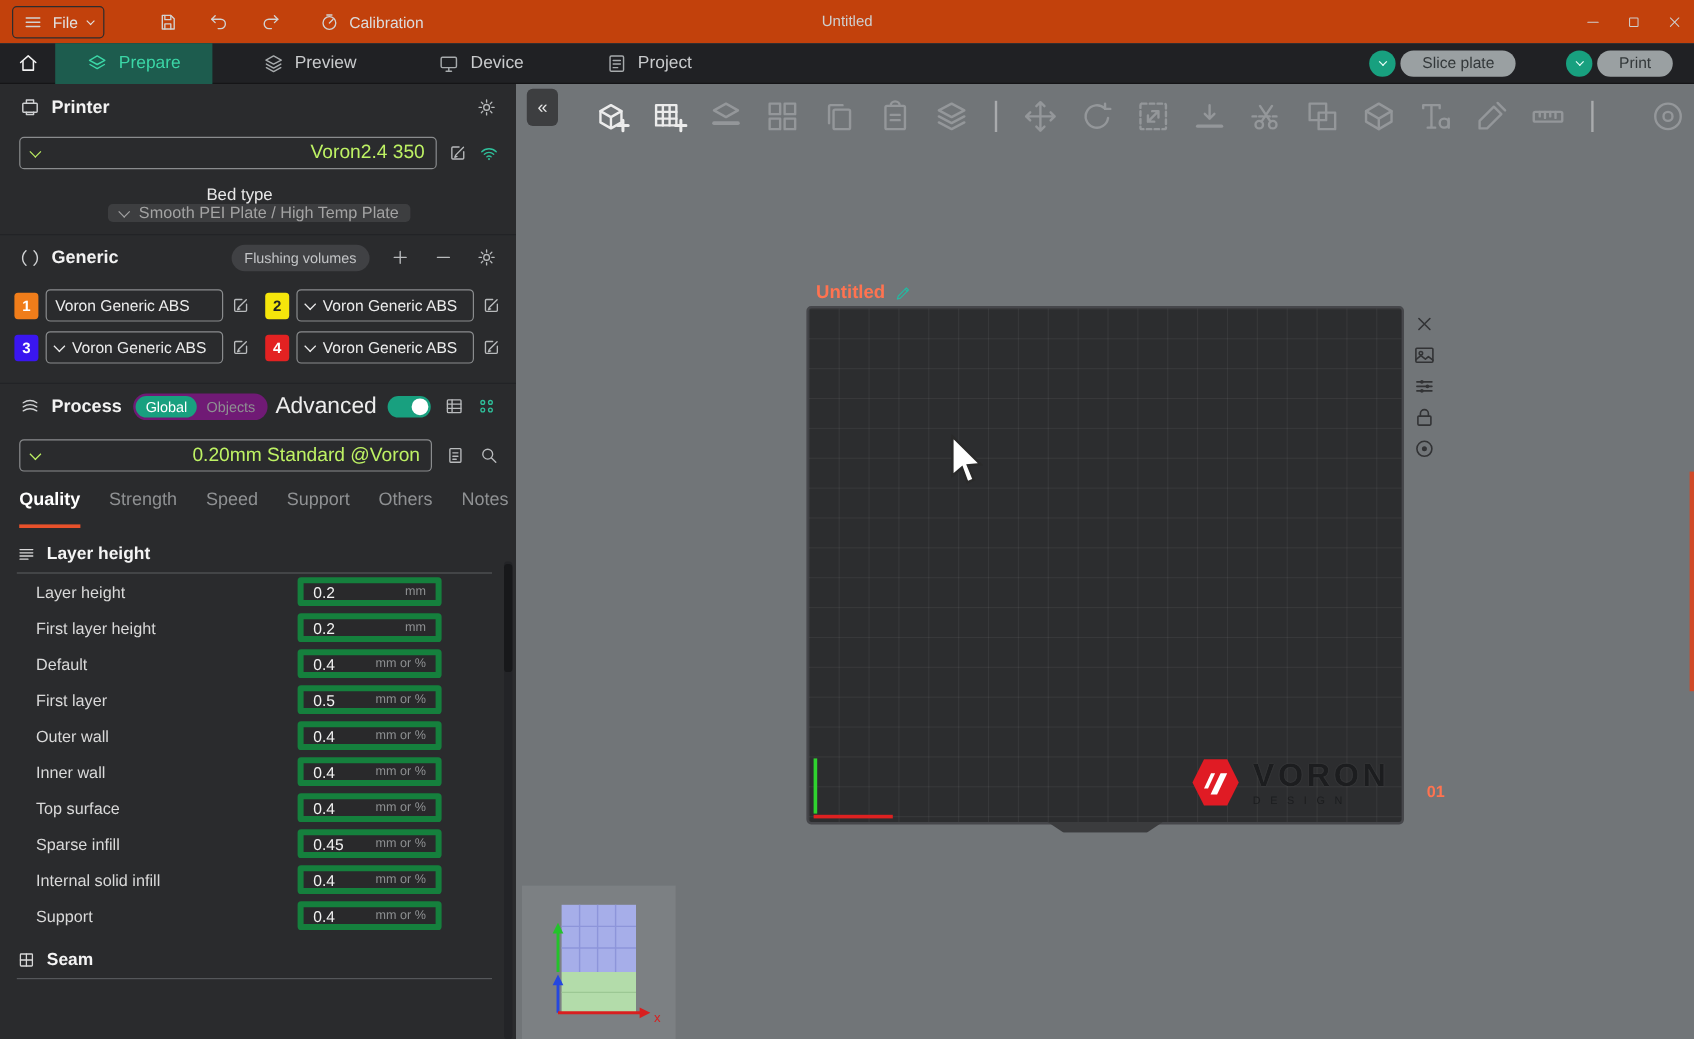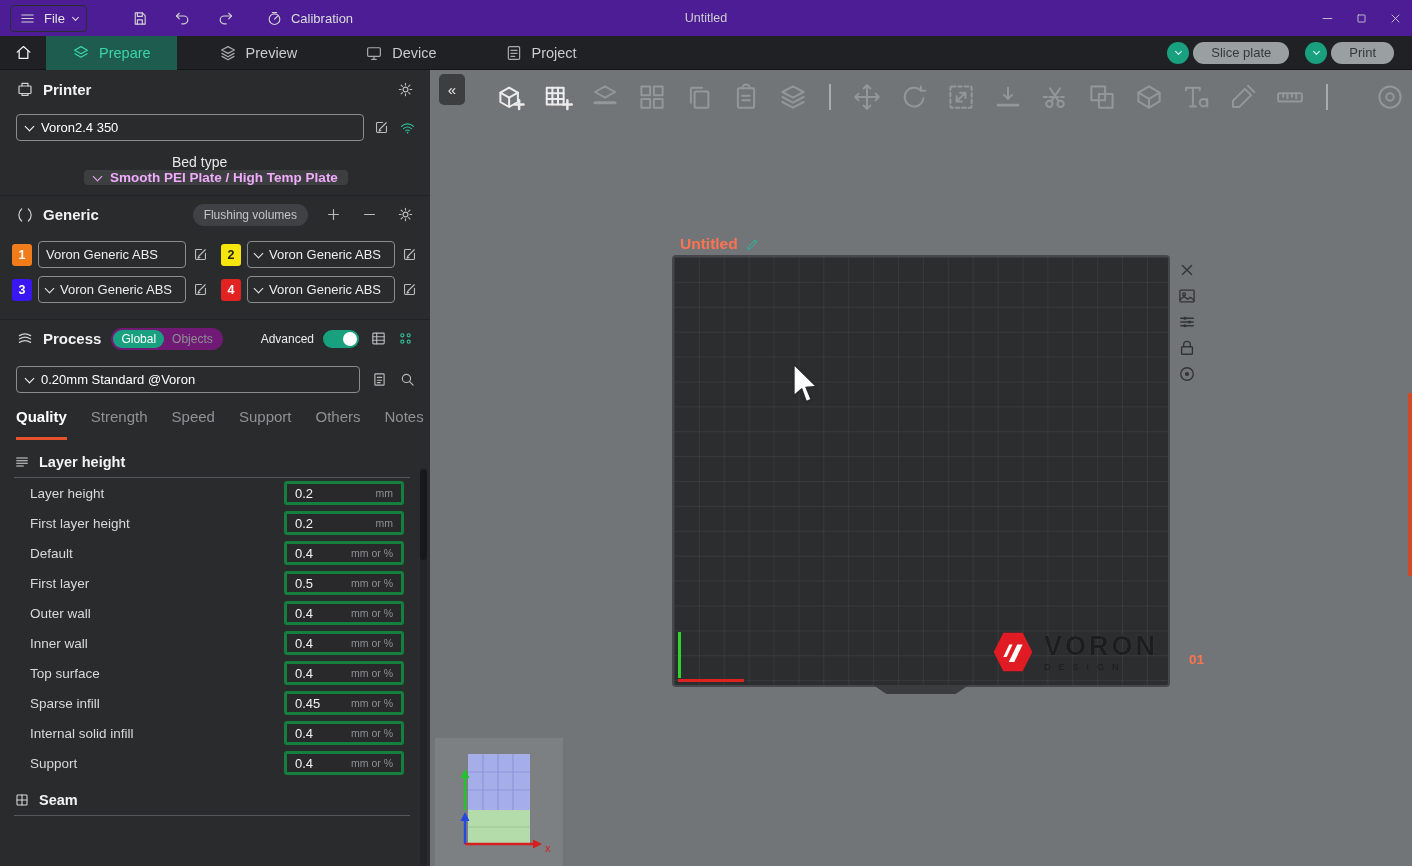--- a/index.html
+++ b/index.html
@@ -4,86 +4,86 @@
 <style>
 *{margin:0;padding:0;box-sizing:border-box;}
 html,body{width:1412px;height:866px;overflow:hidden;background:#707376;font-family:"Liberation Sans",sans-serif;}
 .app{position:absolute;inset:0;width:1412px;height:866px;}
 .ic{display:inline-block;flex:none;}
 .ic svg{width:100%;height:100%;display:block;}
 .chev{width:7px;height:7px;border-left:1.6px solid currentColor;border-bottom:1.6px solid currentColor;transform:rotate(-45deg);display:inline-block;flex:none;margin-top:-3px;}
 .chev-sm{width:5px;height:5px;border-width:1.6px;margin-top:-2px;}
 
 
-.titlebar{position:absolute;left:0;top:0;width:1412px;height:36px;background:#4c1d95;display:flex;align-items:center;color:#dcdcdc;font-size:13px;}
+.titlebar{position:absolute;left:0;top:0;width:1412px;height:36px;background:#c2410c;display:flex;align-items:center;color:#dcdcdc;font-size:13px;}
 .file-group{display:flex;align-items:center;gap:8px;margin-left:10px;padding:4px 8px;border:1px solid #2c2c2e;border-radius:4px;color:#e2e2e2;}
 .tb-ic{width:17px;height:17px;color:#d2d2d2;}
 .tb-actions{display:flex;align-items:center;gap:26px;margin-left:44px;}
 .calib{display:flex;align-items:center;gap:8px;margin-left:6px;}
 .tb-title{position:absolute;left:0;right:0;text-align:center;font-size:12.5px;color:#cfcfcf;pointer-events:none;}
 .tb-win{position:absolute;right:0;top:0;height:36px;display:flex;}
 .win-btn{width:34px;height:36px;display:flex;align-items:center;justify-content:center;color:#cfcfcf;}
 .win-btn .ic{width:13px;height:13px;}
 
 
 .tabbar{position:absolute;left:0;top:36px;width:1412px;height:34px;background:#202124;display:flex;align-items:center;border-bottom:1px solid #151517;}
 .home-btn{width:46px;height:34px;display:flex;align-items:center;justify-content:center;color:#f2f2f2;}
 .home-btn .ic{width:19px;height:19px;}
 .main-tabs{display:flex;height:34px;align-items:center;}
 .main-tab{display:flex;align-items:center;gap:9px;height:34px;padding:0 26px;color:#c9cbcd;font-size:14.5px;margin-right:16px;cursor:default;}
 .main-tab .t-ic{width:18px;height:18px;color:#a7abad;}
 .main-tab.active{background:#1d5c4e;color:#3bd6a6;}
 .main-tab.active .t-ic{color:#3bd6a6;}
-.tabbar-right{margin-left:auto;display:flex;align-items:flex-start;gap:16px;padding-right:18px;}
+.tabbar-right{margin-left:auto;display:flex;align-items:flex-start;gap:42px;padding-right:18px;}
 .split-btn{display:flex;align-items:center;gap:4px;}
 .split-chev{width:22px;height:22px;border-radius:50%;background:#18a07f;display:flex;align-items:center;justify-content:center;color:#eafff8;}
 .split-label{height:22px;border-radius:11px;background:#9aa0a2;color:#33383a;font-size:13px;display:flex;align-items:center;padding:0 18px;font-weight:500;}
 
 
 .sidebar{position:absolute;left:0;top:70px;width:430px;height:796px;background:#2a2b2d;color:#e4e4e4;overflow:hidden;}
 .sec-head{display:flex;align-items:center;padding:0 16px;height:38px;}
 .h-ic{width:18px;height:18px;color:#cfd1d3;margin-right:9px;}
 .sec-title{font-size:15px;font-weight:700;color:#f2f2f2;}
 .head-gear{margin-left:auto;width:17px;height:17px;color:#b9bbbd;}
-.select-box{height:27px;border:1px solid #8a8c8e;border-radius:4px;display:flex;align-items:center;padding:0 9px;gap:8px;font-size:13px;color:#ffffff;background:#2a2b2d;min-width:0;white-space:nowrap;overflow:hidden;}
+.select-box{height:27px;border:1px solid #8a8c8e;border-radius:4px;display:flex;align-items:center;padding:0 9px;gap:8px;font-size:16px;color:#bef264;background:#2a2b2d;min-width:0;white-space:nowrap;overflow:hidden;justify-content:space-between;}
 .printer-row{display:flex;align-items:center;gap:9px;margin:6px 14px 0 16px;}
 .printer-row .select-box{flex:1;}
 .mini-ic{width:17px;height:17px;color:#b9bbbd;}
 .wifi-ic{color:#2fbf9a;}
 .bed-row{display:flex;align-items:center;margin:13px 14px 0 16px;flex-direction:column;}
 .bed-label{font-size:14px;color:#e8e8e8;width:88px;}
-.bed-select{flex:1;height:27px;background:#3d3e40;border-radius:4px;display:flex;align-items:center;gap:9px;padding:0 10px;color:#f0abfc;font-size:13.5px;white-space:nowrap;overflow:hidden;font-weight:bold;}
+.bed-select{flex:1;height:27px;background:#3d3e40;border-radius:4px;display:flex;align-items:center;gap:9px;padding:0 10px;color:#a3a3a3;font-size:13.5px;white-space:nowrap;overflow:hidden;}
 .bordered{border-top:1px solid #222326;}
 .pill{background:#404144;color:#c3c5c7;font-size:12px;border-radius:11px;padding:4px 11px;margin-left:auto;white-space:nowrap;}
 .fil-ops{display:flex;align-items:center;gap:19px;margin-left:17px;}
 .fil-grid{display:grid;grid-template-columns:1fr 1fr;gap:8px 12px;margin:8px 12px 0 12px;}
 .fil-slot{display:flex;align-items:center;gap:6px;min-width:0;}
 .fil-chip{width:20px;height:22px;border-radius:3px;font-size:12.5px;font-weight:700;display:flex;align-items:center;justify-content:center;}
 .fil-box{flex:1;height:27px;border:1px solid #8a8c8e;border-radius:4px;display:flex;align-items:center;gap:7px;padding:0 7px;font-size:13px;color:#ededed;white-space:nowrap;overflow:hidden;min-width:0;}
 .scope-pill{display:flex;background:#701a75;border-radius:12px;padding:2px;margin-left:10px;align-items:center;}
 .scope-opt{font-size:12px;color:#8e9092;padding:2px 8px;border-radius:10px;}
 .scope-opt.sel{background:#18a07f;color:#ffffff;}
-.adv{margin-left:auto;font-size:12px;color:#ededed;}
+.adv{margin-left:auto;font-size:19px;color:#ededed;}
 .switch{width:36px;height:18px;border-radius:9px;background:#18a07f;position:relative;margin-left:9px;display:inline-block;}
 .switch::after{content:"";position:absolute;right:2px;top:2px;width:14px;height:14px;border-radius:50%;background:#ffffff;}
 .proc-ics{display:flex;gap:10px;margin-left:11px;align-items:center;}
 .teal{color:#2fbf9a;}
 .preset-row{display:flex;align-items:center;gap:11px;margin:9px 14px 0 16px;}
 .preset-row .select-box{flex:1;}
 .ptabs{display:flex;gap:24px;padding-left:16px;margin-top:15px;}
 .ptab{font-size:15px;color:#8f9193;padding-bottom:15px;position:relative;}
 .ptab.active{color:#ffffff;font-weight:700;}
 .ptab.active::after{content:"";position:absolute;left:0;right:0;bottom:0;height:3px;background:#e8512b;}
 .settings{position:relative;margin-top:6px;}
 .sset-head{display:flex;align-items:center;gap:9px;margin:12px 20px 0 14px;padding-bottom:5px;border-bottom:1px solid #55575a;height:26px;}
 .s-ic{width:16px;height:16px;color:#d8d8d8;}
 .sset-title{font-size:14.5px;font-weight:700;color:#f4f4f4;}
 .srow{display:flex;align-items:center;height:30px;padding-left:30px;}
 .srow-label{font-size:13.5px;color:#d9d9d9;width:218px;}
-.sinput{width:120px;height:24px;border:3px solid #15803d;border-radius:3px;background:#29292b;display:flex;align-items:center;justify-content:space-between;padding:0 8px;margin-left:36px;}
+.sinput{width:120px;height:24px;border:5px solid #15803d;border-radius:3px;background:#29292b;display:flex;align-items:center;justify-content:space-between;padding:0 8px;}
 .sval{font-size:13px;color:#f2f2f2;}
 .sunit{font-size:10.5px;color:#8d8f91;}
 .sb-track{position:absolute;right:3px;top:398px;bottom:0;width:7px;background:#232427;border-radius:3px;}
 .sb-thumb{position:absolute;right:3px;top:400px;width:7px;height:90px;background:#17181a;border-radius:3px;}
 
 
 .viewport{position:absolute;left:430px;top:70px;width:982px;height:796px;background:#717578;}
 .collapse{position:absolute;left:9px;top:4px;width:26px;height:31px;background:#3d3e40;border-radius:5px;color:#e8e8e8;display:flex;align-items:center;justify-content:center;font-size:15px;}
 .vtb{position:absolute;left:66px;top:9px;display:flex;align-items:center;gap:17px;height:36px;}
 .v-ic{width:30px;height:30px;}

